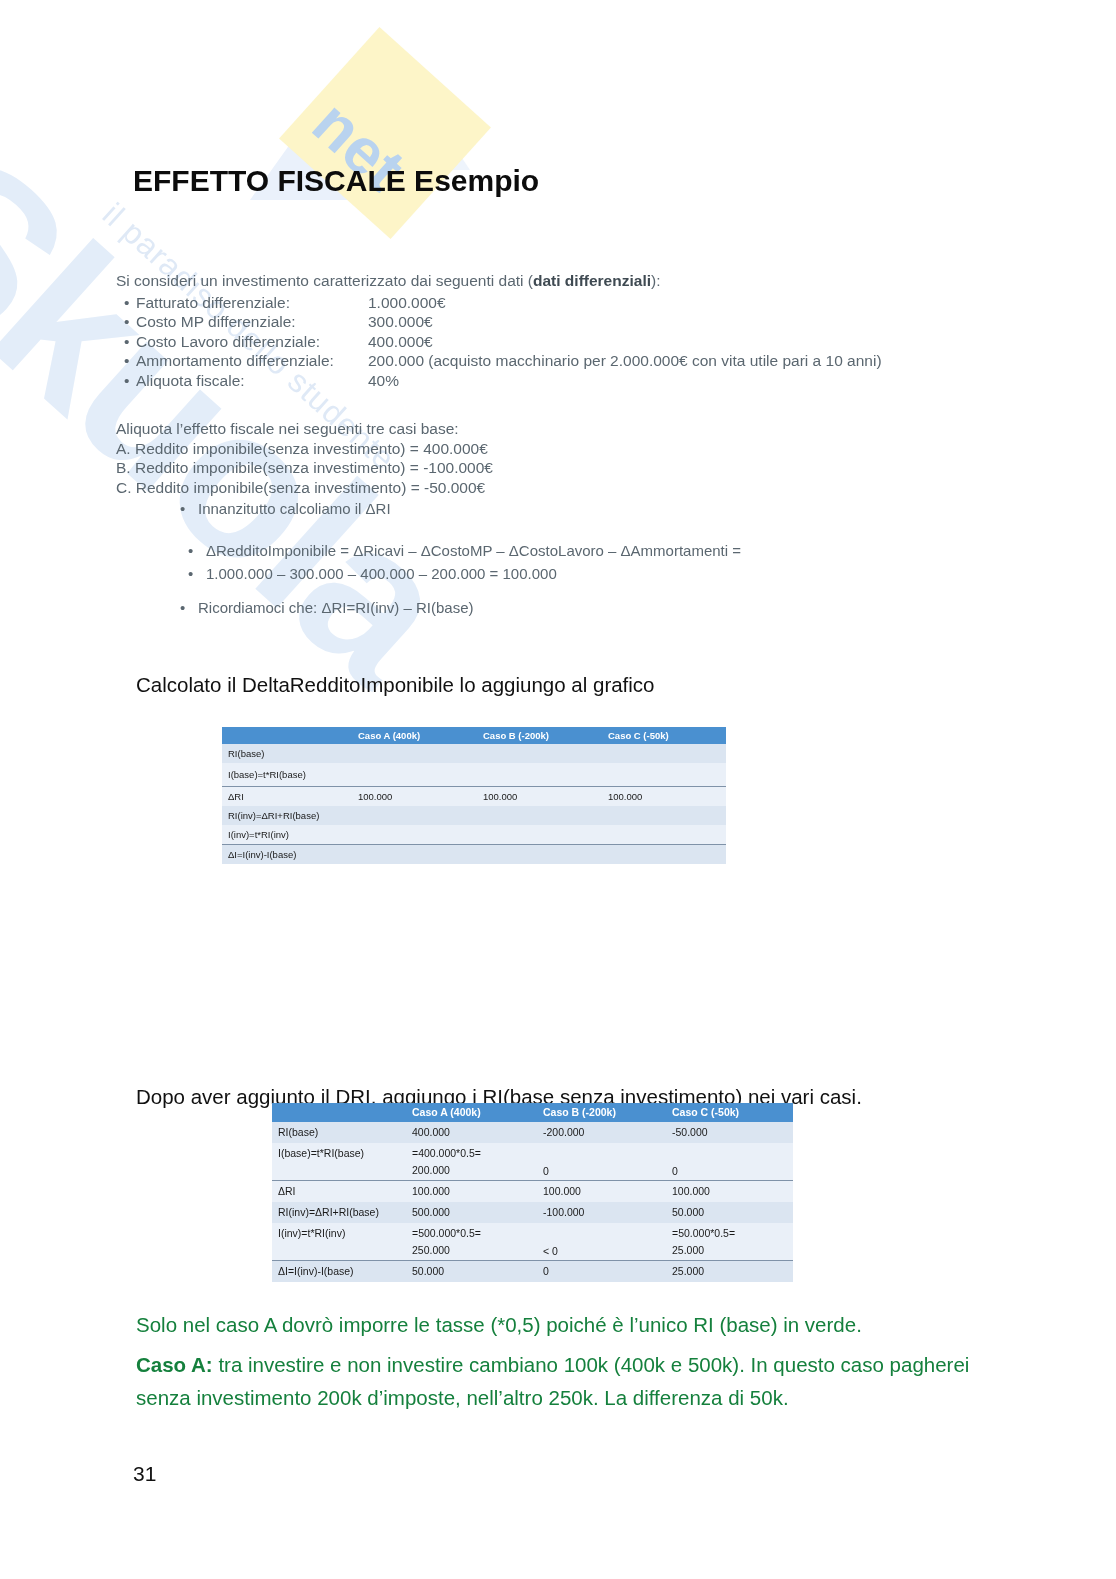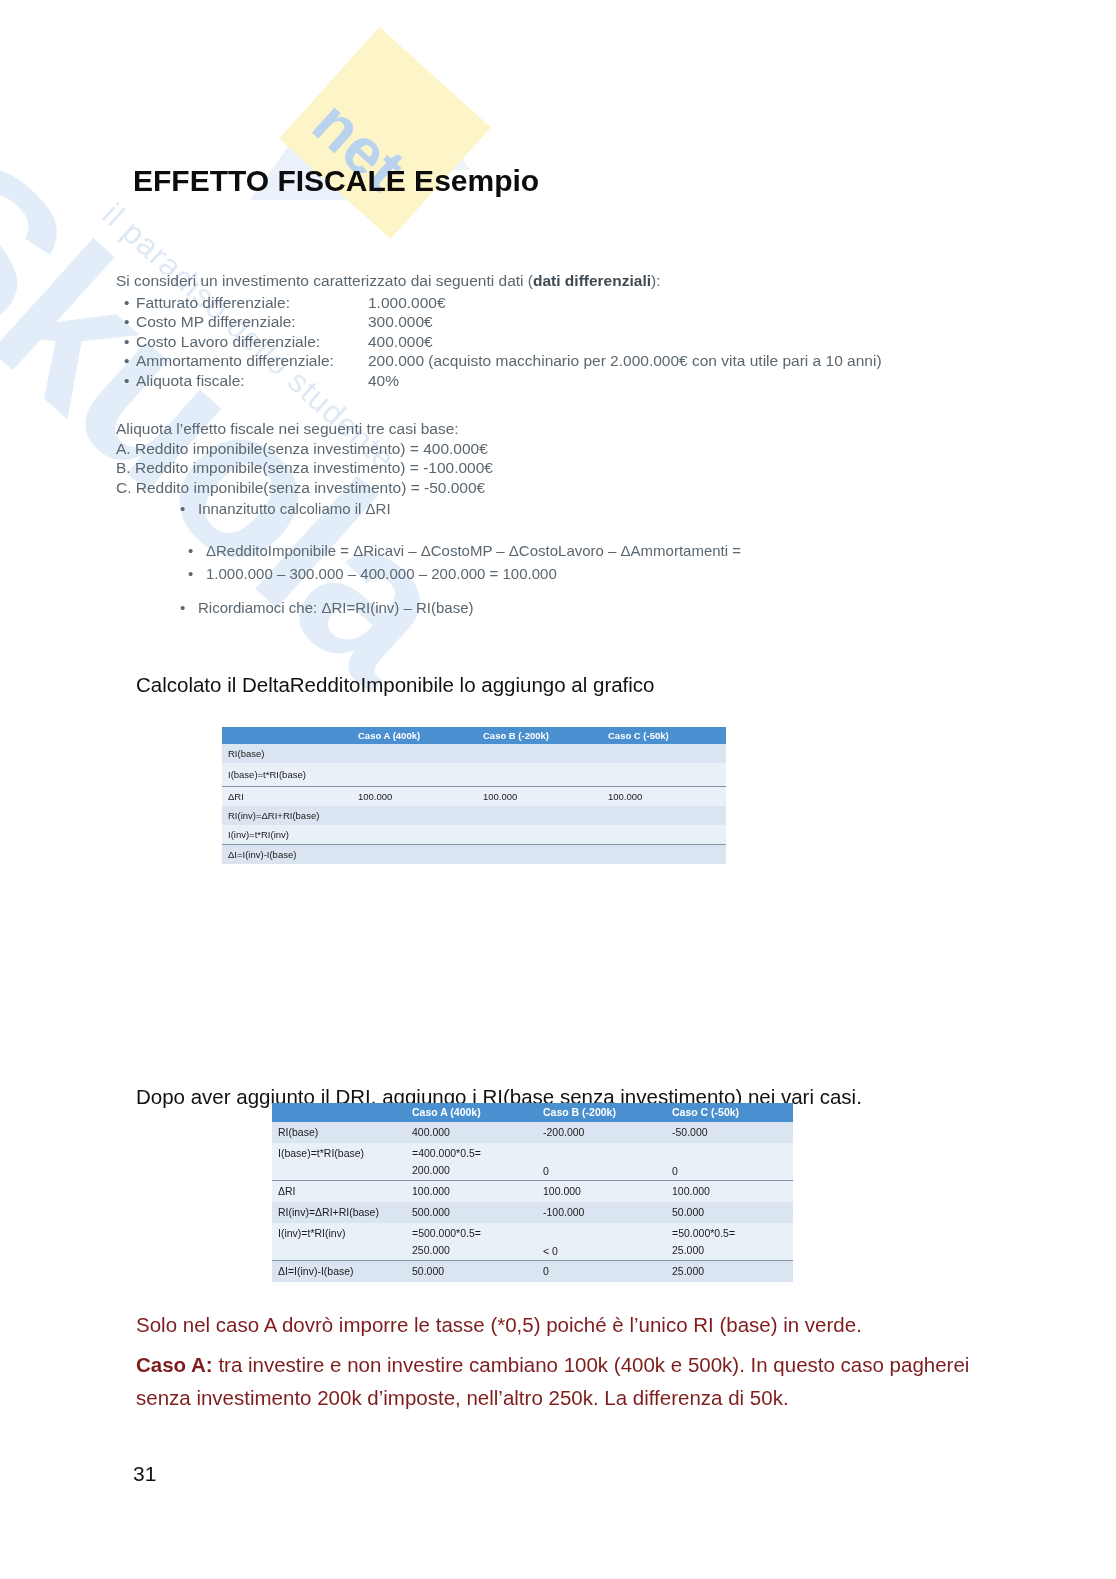--- a/index.html
+++ b/index.html
@@ -176,21 +176,21 @@
   }
   #intertitle-1 { left: 136px; top: 673px; }
   #intertitle-2 { left: 136px; top: 1038px; margin-top: 47px; }
 
   .btext {
     position: absolute;
     left: 136px;
     width: 850px;
     font-size: 20.5px;
     line-height: 33px;
-    color: #7f1d1d;
+    color: #15803d;
     font-family: "Liberation Sans", sans-serif;
   }
   #closing-1 { top: 1308px; }
   #closing-2 { top: 1348px; }
   #closing-2 b { font-weight: bold; }
 
   
   .pagenum {
     position: absolute;
     left: 133px;

